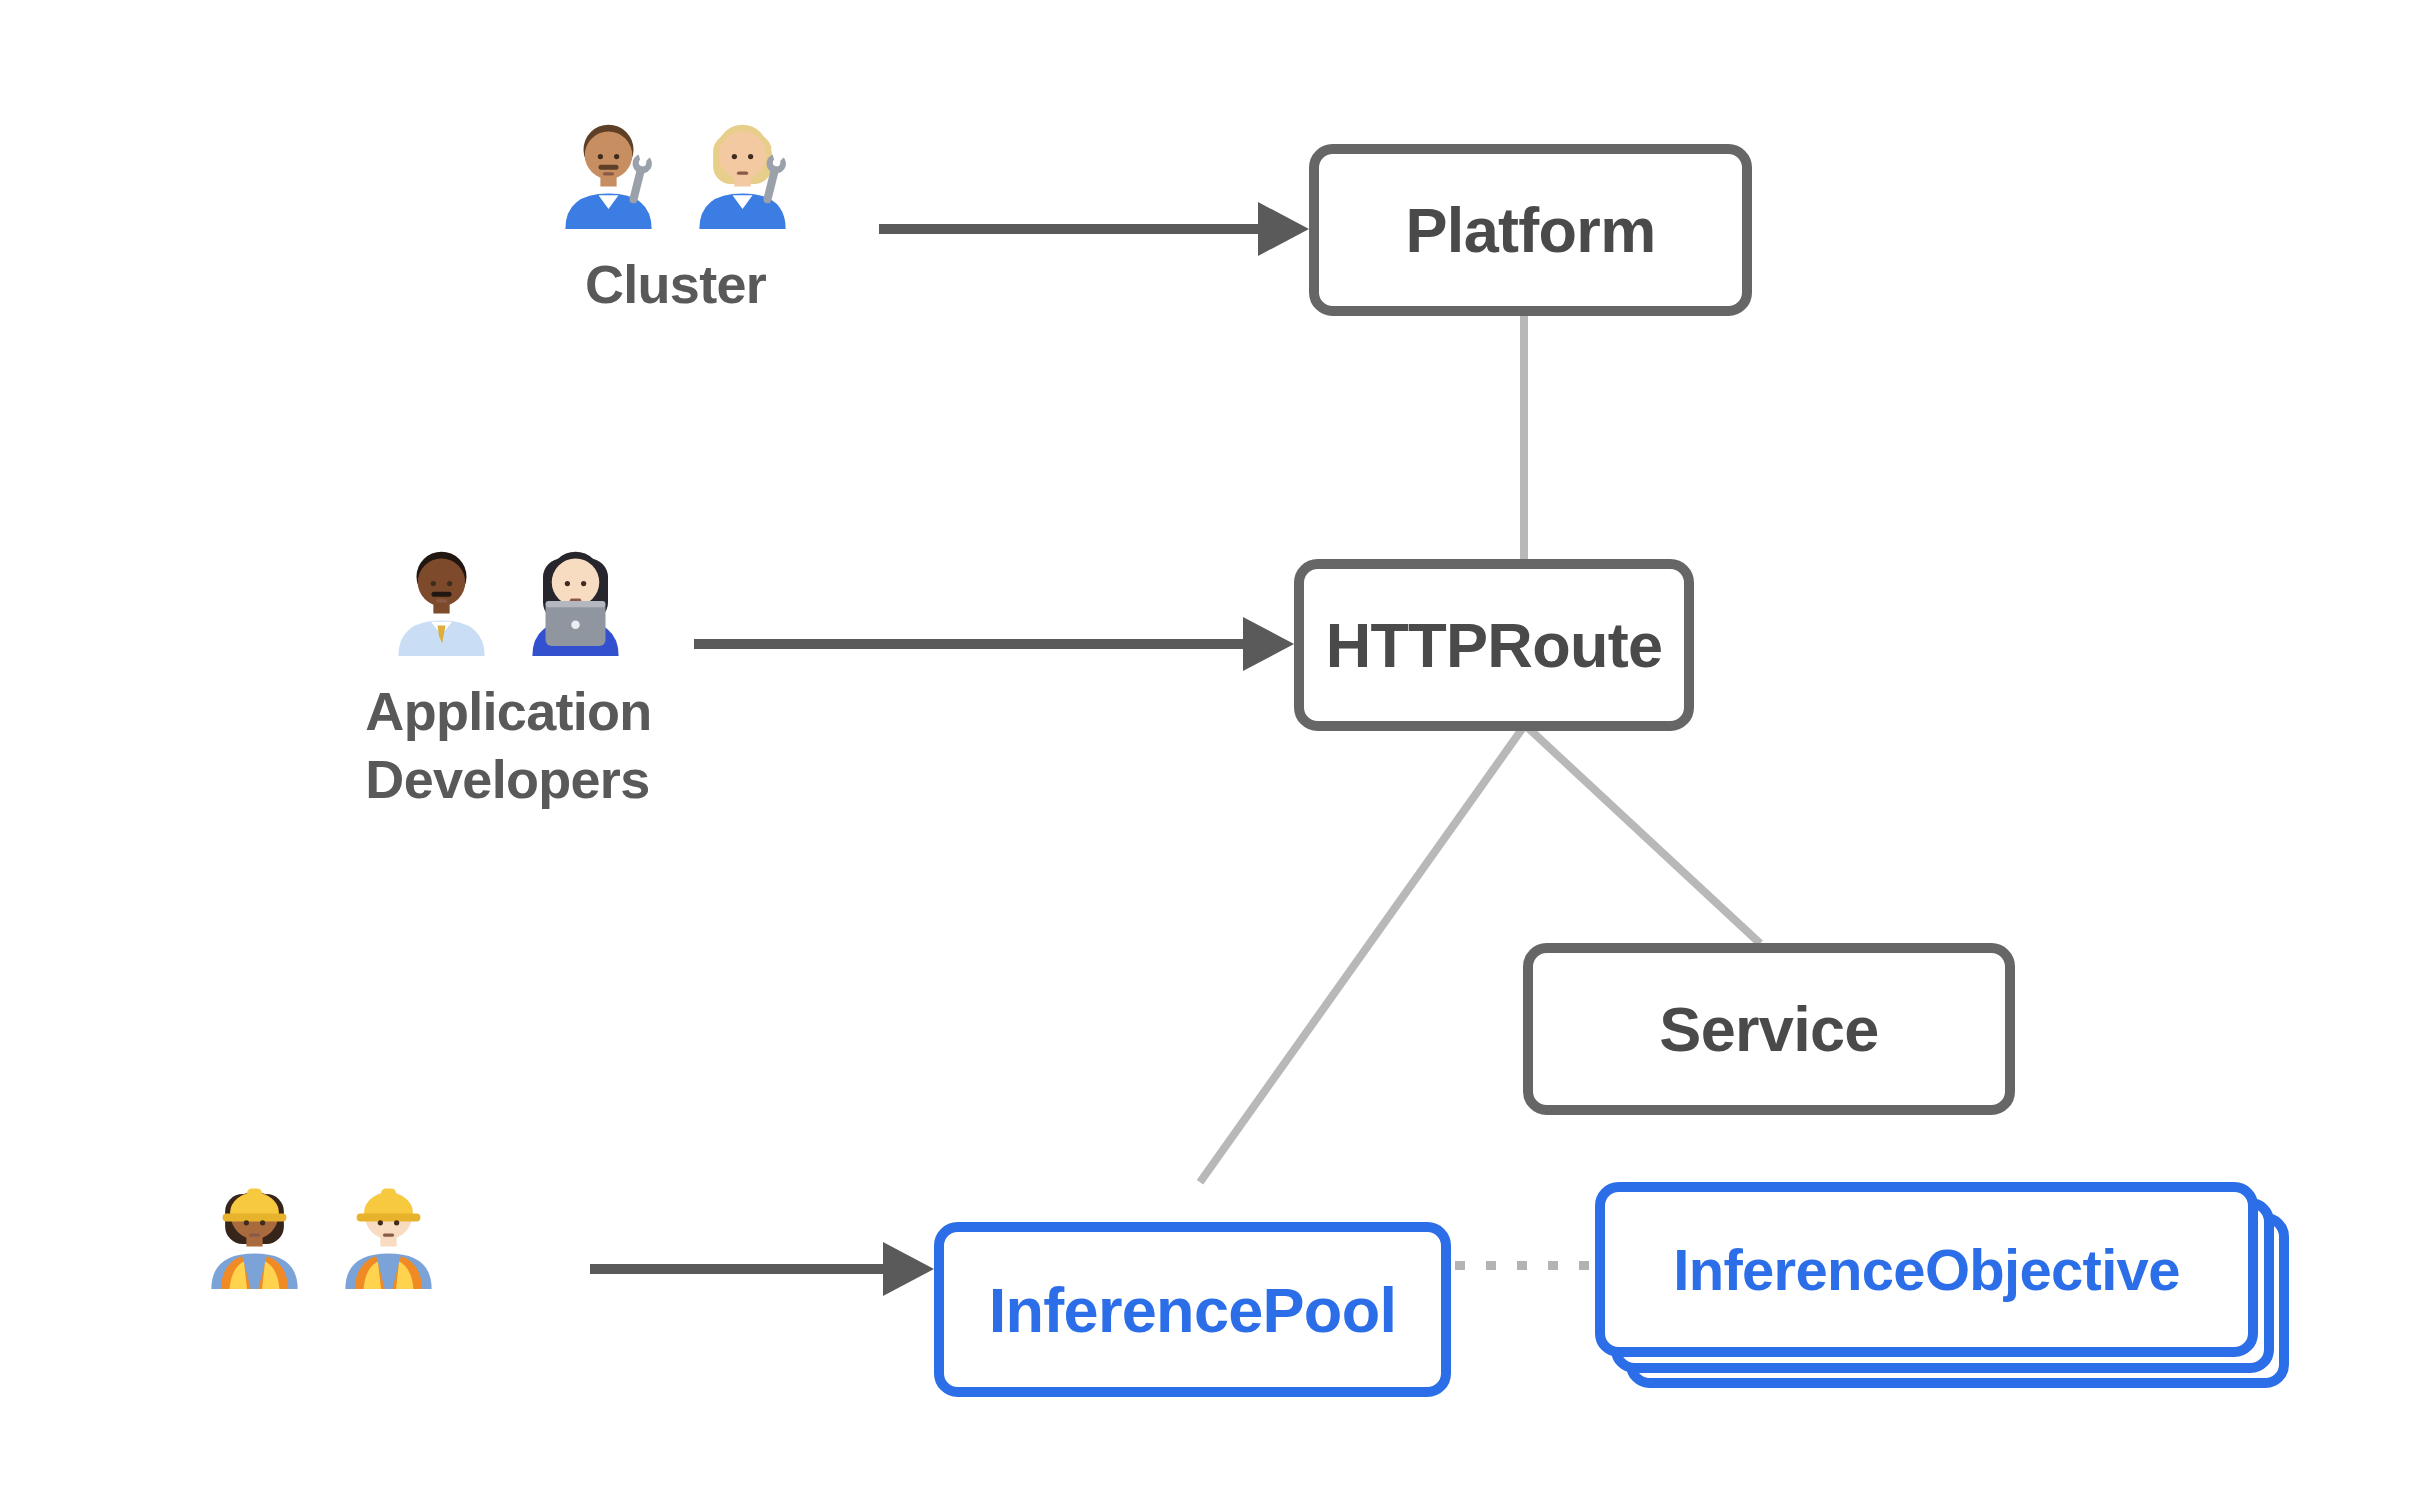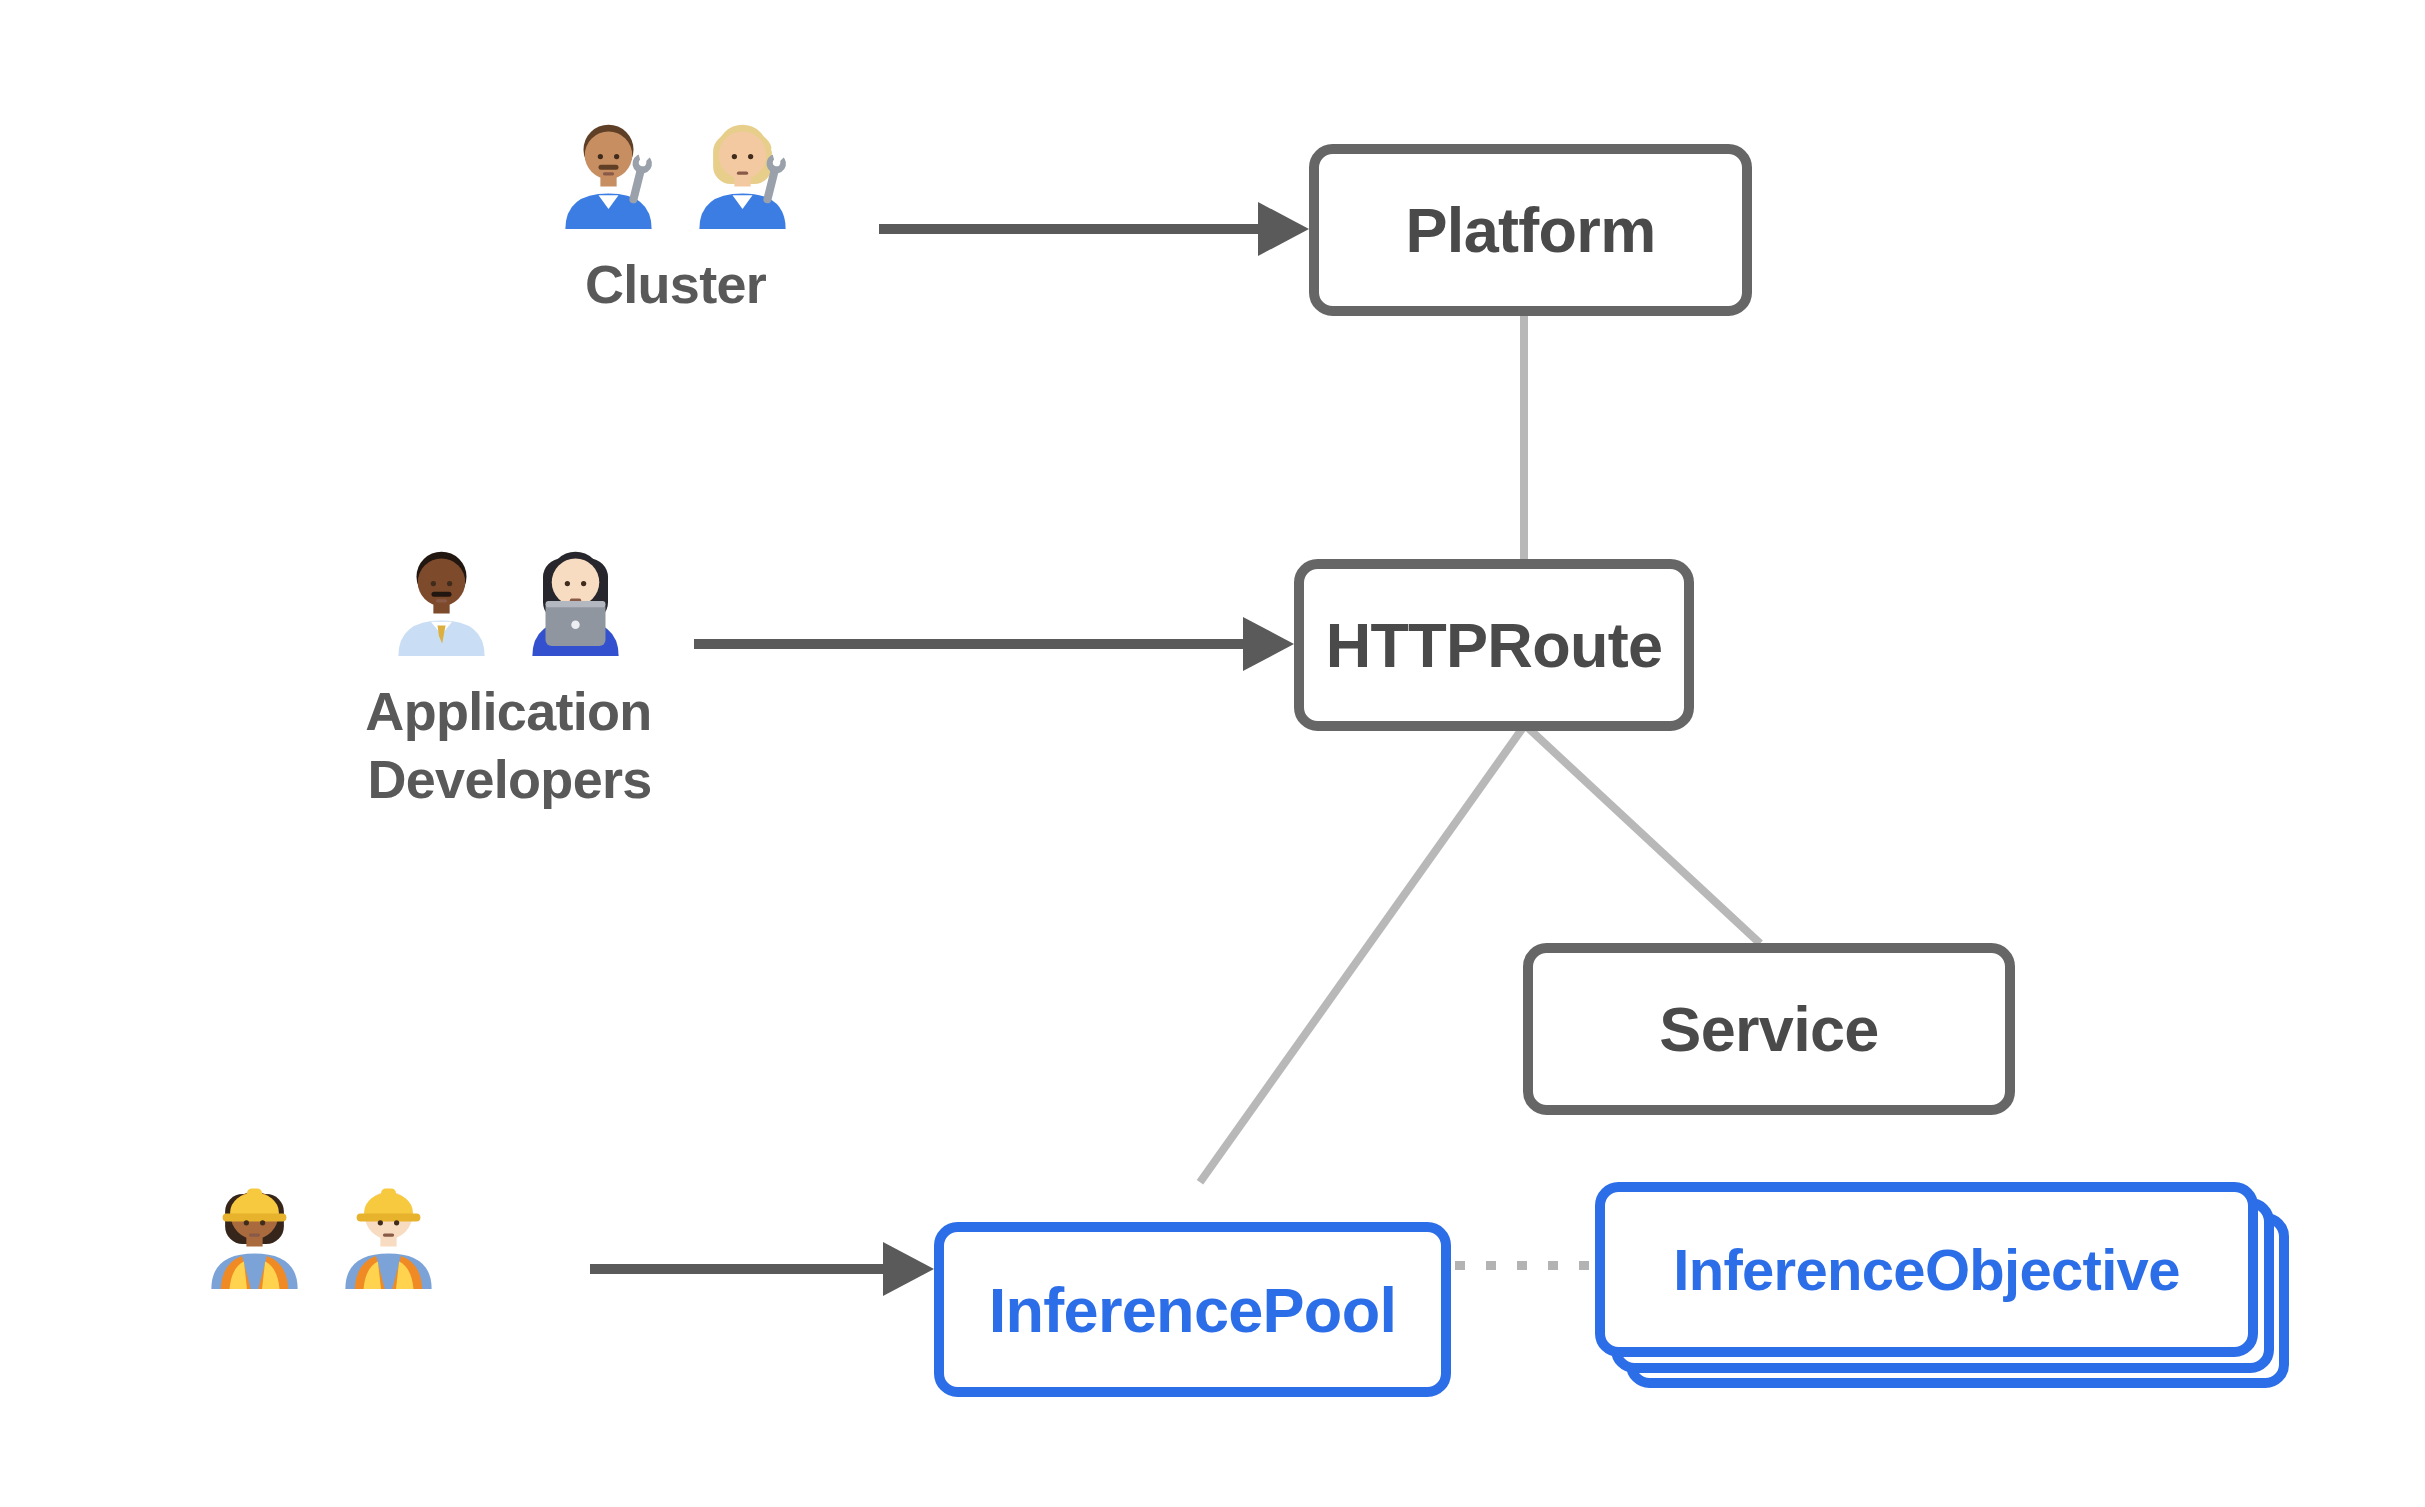--- a/index.html
+++ b/index.html
@@ -42,21 +42,21 @@
   
   .arrow-shaft{position:absolute;height:9.8px;background:var(--arrow);}
   .arrow-head{
     position:absolute;width:0;height:0;
     border-top:27.5px solid transparent;border-bottom:27.5px solid transparent;
     border-left:51px solid var(--arrow);
   }
   
   .actor{
     position:absolute;display:flex;flex-direction:column;align-items:center;
-    text-align:right;
+    text-align:left;
   }
   .actor .icons{display:flex;gap:9.2px;align-items:flex-end;}
   .actor .person{display:inline-block;width:125px;height:125px;}
   .actor .label{
     margin-top:22px;font-size:54px;line-height:1.25;font-weight:bold;
     color:var(--actor-label);letter-spacing:-0.7px;
   }
   .actor .label span{display:block;}
 </style>
 </head>

